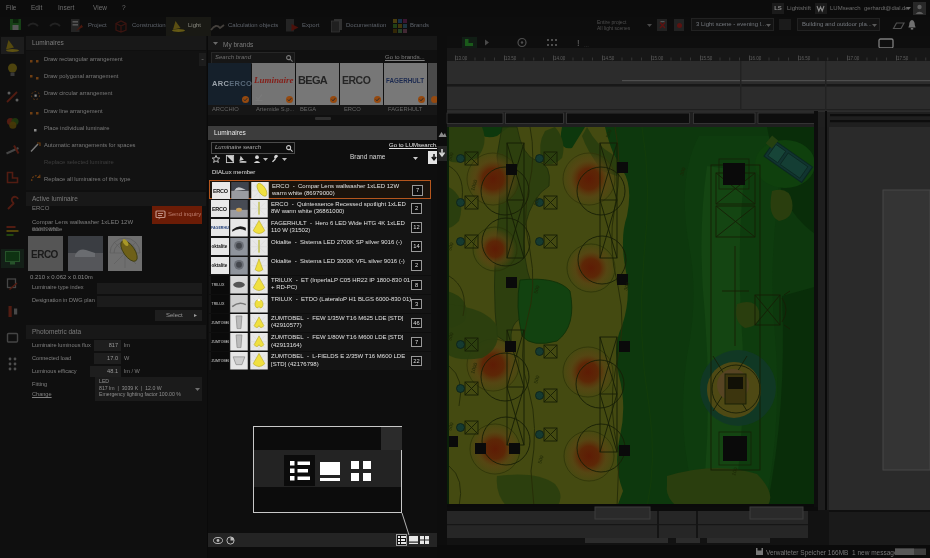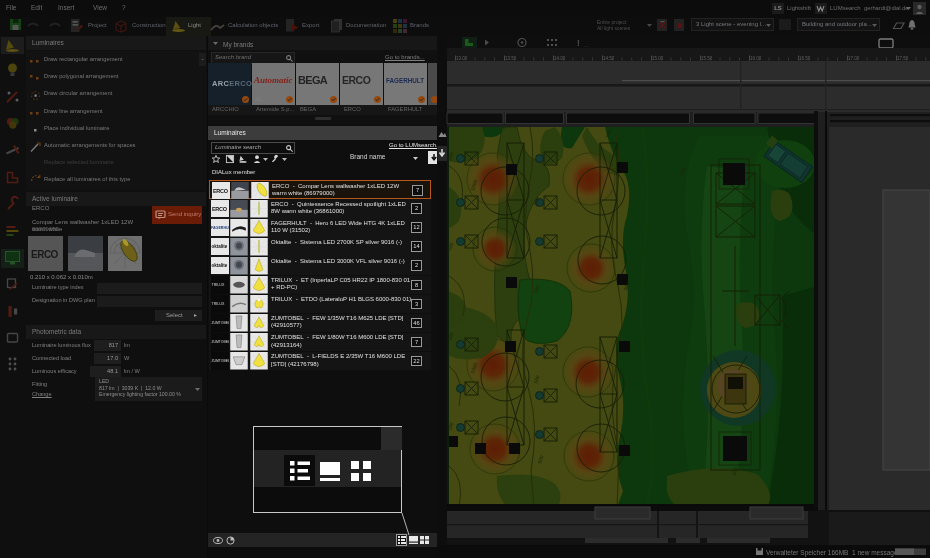--- a/index.html
+++ b/index.html
@@ -290,21 +290,21 @@
 <span class="t" style="left:215px;top:54px;font-size:6px;font-style:italic;color:#6f6f6f;">Search brand</span>
 <svg style="left:286px;top:55px;" width="7" height="7" viewBox="0 0 8 8">
     <circle cx="3" cy="3" r="2.3" fill="none" stroke="#7a7a7a" stroke-width="1.2"></circle>
     <path d="M4.8 4.8 L7.5 7.5" stroke="#7a7a7a" stroke-width="1.2"></path>
   </svg>
 <span class="t" style="left:385px;top:54px;font-size:6px;color:#7f7f7f;text-decoration:underline;">Go to brands...</span>
 
 <div style="left:208px;top:63px;width:43px;height:42px;background:#15202b;"></div>
 <span style="left:212px;top:79px;font-size:7.5px;color:#9aa2aa;letter-spacing:0.3px;font-weight:bold;">ARC<span style="position:static;color:#5a6a7a;">ERCO</span></span>
 <div style="left:252px;top:63px;width:43px;height:42px;background:#747474;"></div>
-<span style="left:254px;top:75px;font-size:9px;color:#84201a;font-weight:bold;font-style:italic;font-family:'Liberation Serif',serif;">Automatic</span>
+<span style="left:254px;top:75px;font-size:9px;color:#84201a;font-weight:bold;font-style:italic;font-family:'Liberation Serif',serif;">Luminaire</span>
 <svg style="left:255px;top:94px;" width="8" height="7">
     <path d="M1 3 L3 5.5 L7 0.5" stroke="#7a7a7a" stroke-width="1.2" fill="none"></path>
     <rect x="0.5" y="6" width="7" height="1" fill="#7a7a7a"></rect>
   </svg>
 <div style="left:296px;top:63px;width:43px;height:42px;background:#777777;"></div>
 <span style="left:298px;top:74px;font-size:11px;color:#232323;font-weight:bold;letter-spacing:-0.7px;">BEGA</span>
 <div style="left:340px;top:63px;width:43px;height:42px;background:#777777;"></div>
 <span style="left:342px;top:74px;font-size:10.5px;color:#262626;font-weight:bold;letter-spacing:-0.5px;">ERCO</span>
 <div style="left:384px;top:63px;width:43px;height:42px;background:#787878;"></div>
 <span style="left:386px;top:77px;font-size:6.3px;color:#1c2a50;font-weight:bold;">FAGERHULT</span>

